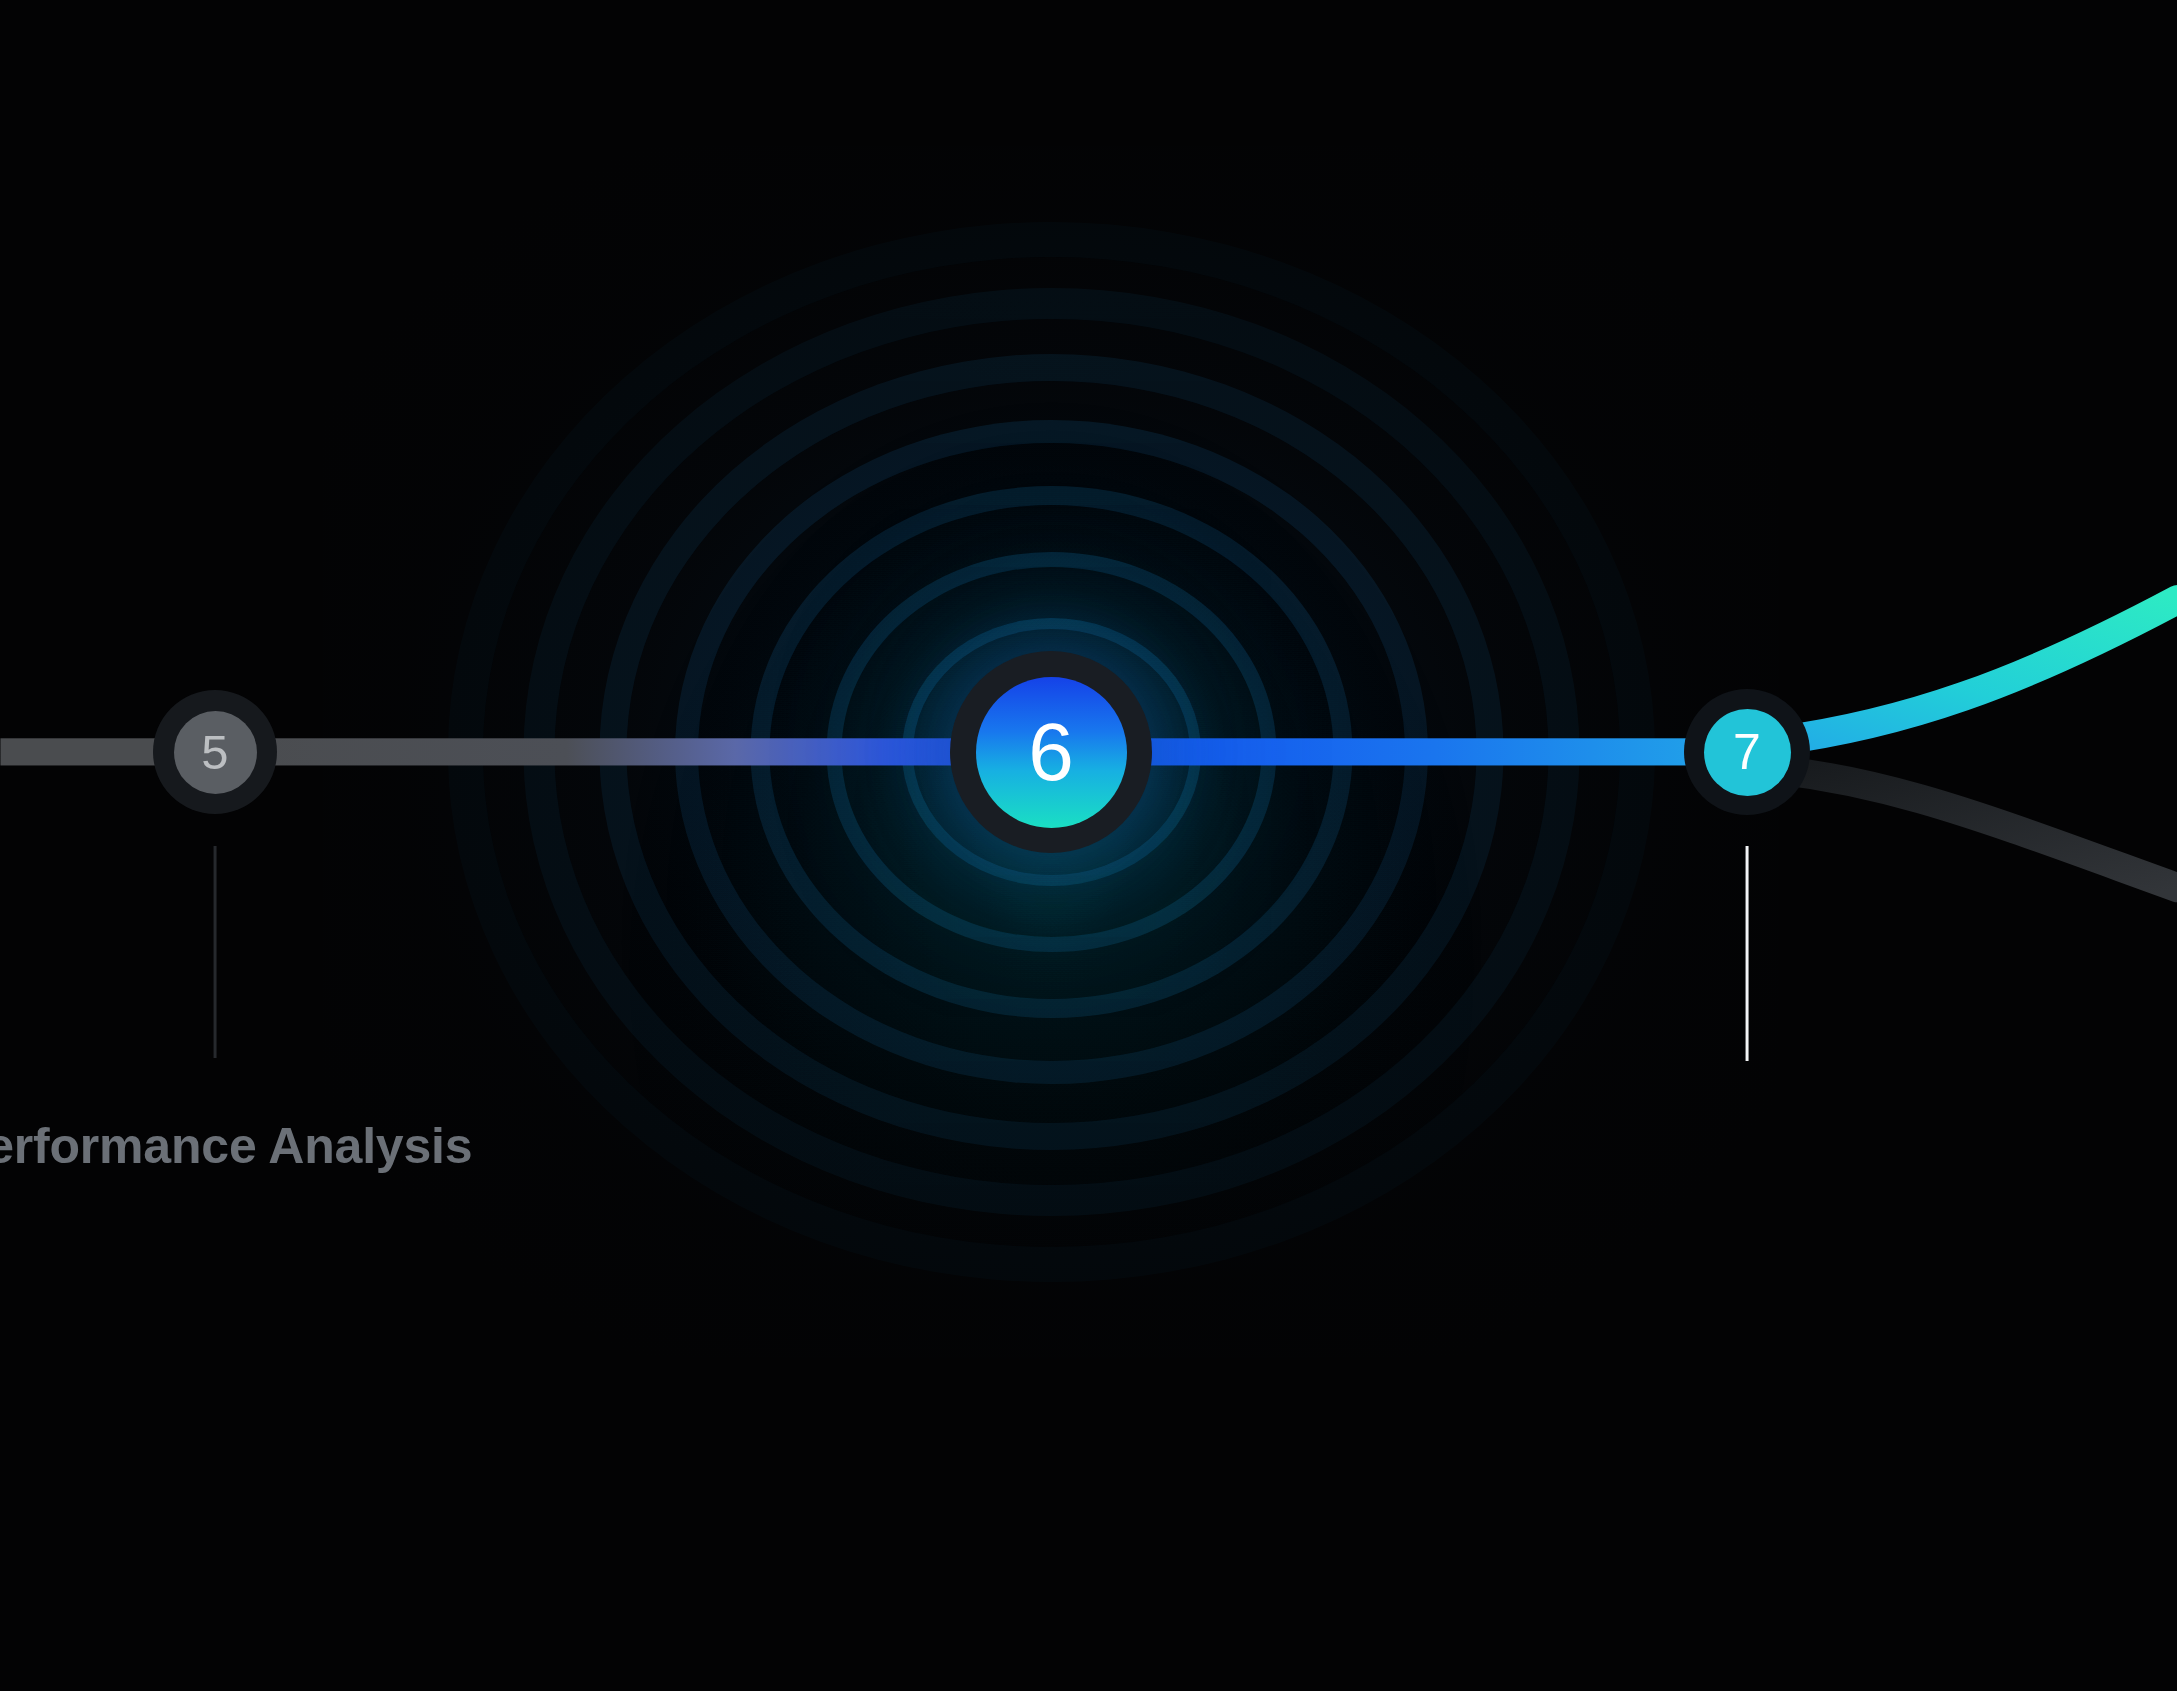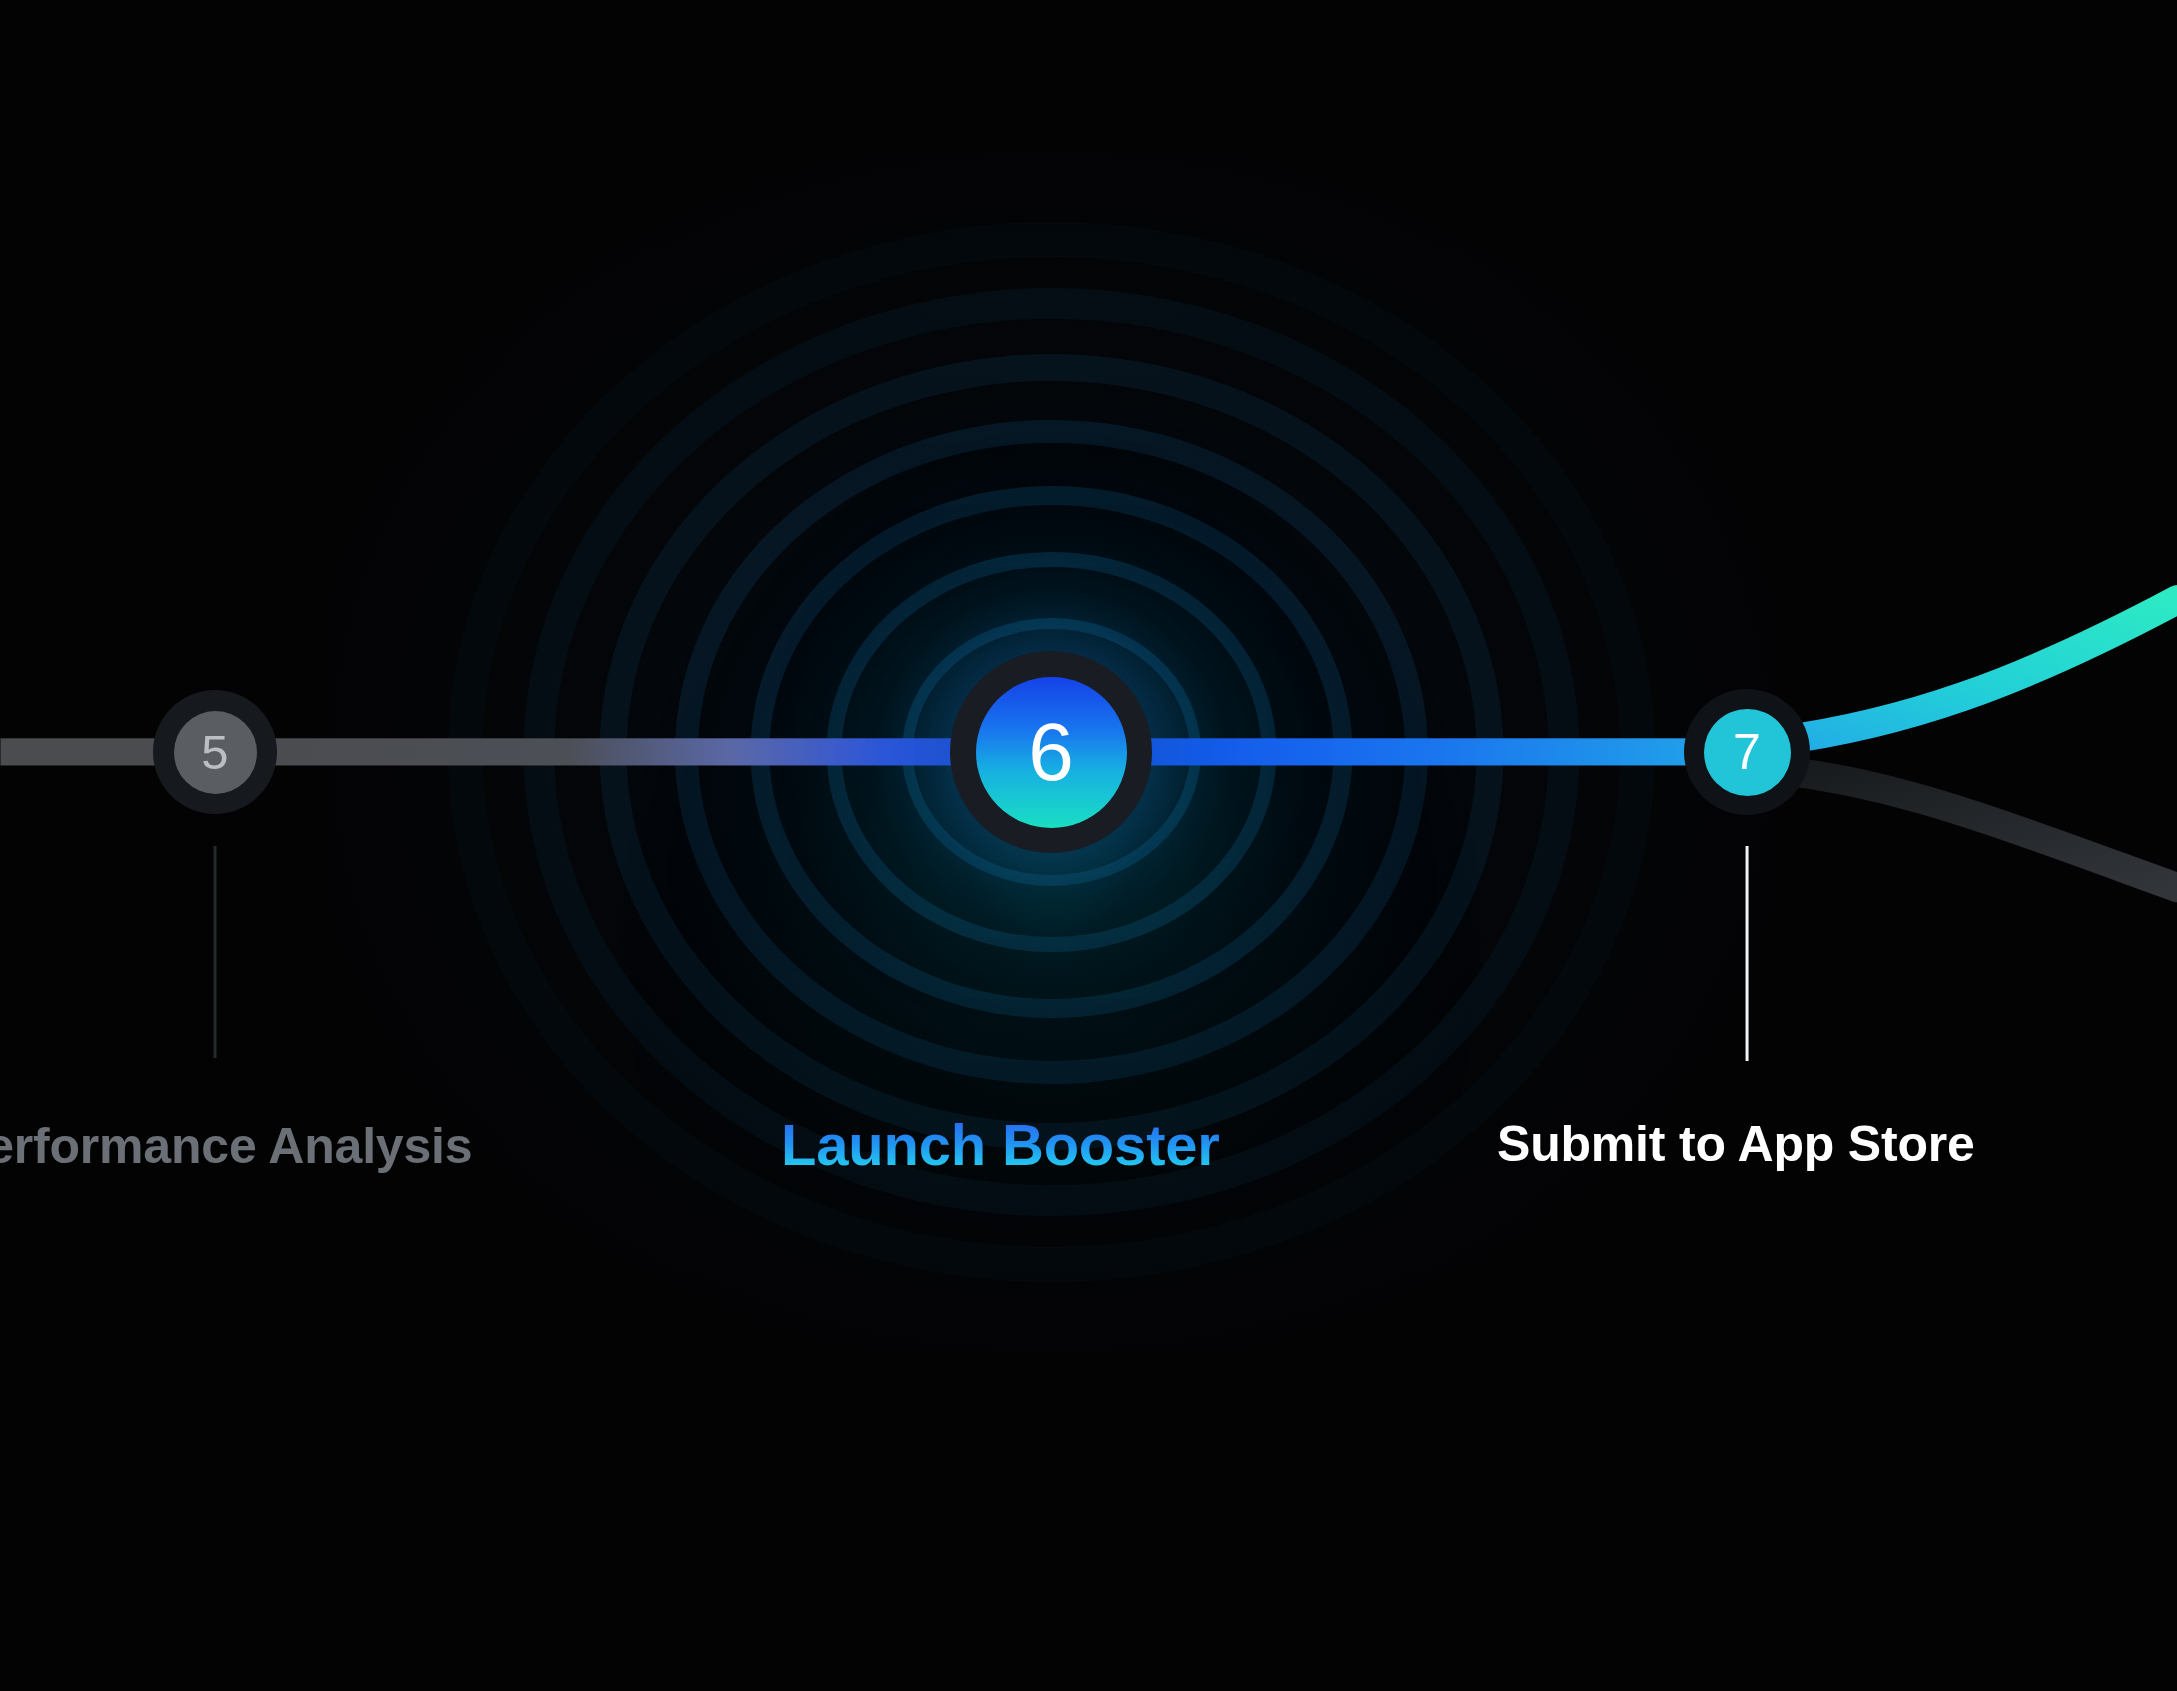--- a/index.html
+++ b/index.html
@@ -168,17 +168,15 @@
 
   <div class="node" id="node6">
     <div class="disc">6</div>
   </div>
 
   <div class="node" id="node7">
     <div class="disc">7</div>
   </div>
 
   <div class="label" id="label5">Performance Analysis</div>
-  <div class="label" id="label6">Launch Booster</div>
-  <div class="label" id="label7">Submit to App Store</div>
 
 </div>
 
 
 </body></html>

